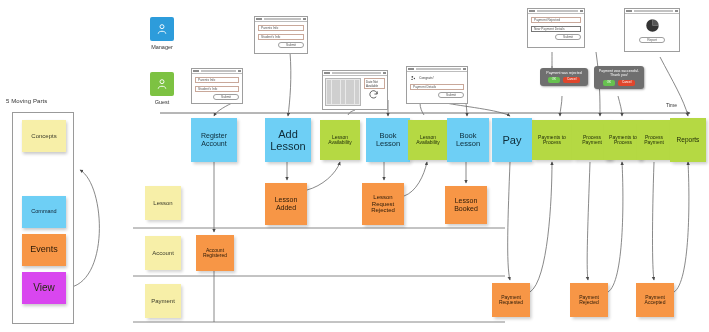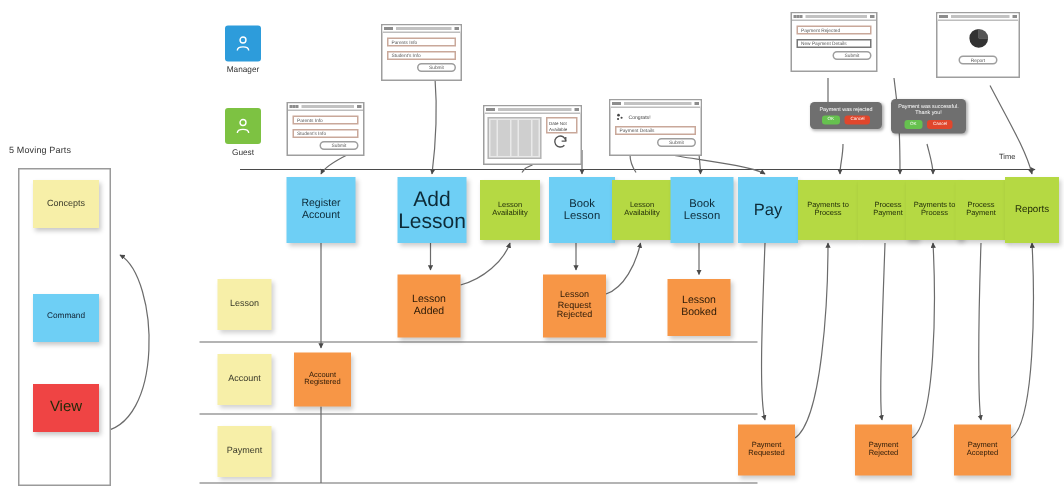--- a/index.html
+++ b/index.html
@@ -18,21 +18,21 @@
   .legend-box { position:absolute; left:12px; top:112px; width:62px; height:212px;
                 border:1px solid #9a9a9a; background:#fff; }
   .lg-card { position:absolute; left:22px; width:44px; height:32px;
              display:flex; align-items:center; justify-content:center;
              text-align:center; line-height:1.05;
              box-shadow: 1px 2px 3px rgba(0,0,0,.22); }
   .lg-concepts { top:120px; background:#f7efa8; color:#3a3a2a; font-size:6px; }
   .lg-uiux     { top:158px; background:#f2f2f2; color:#222; font-size:10px; }
   .lg-command  { top:196px; background:#6ecff5; color:#123; font-size:5.5px; }
   .lg-events   { top:234px; background:#f79646; color:#2b1a08; font-size:9px; }
-  .lg-view     { top:256px; background:#ef4444; color:#1f2a08; font-size:10px; }
+  .lg-view     { top:272px; background:#d946ef; color:#1f2a08; font-size:10px; }
 
   
   .persona { position:absolute; width:24px; height:24px; border-radius:2px;
              display:flex; align-items:center; justify-content:center; }
   .persona svg { width:14px; height:14px; }
   .persona-label { position:absolute; font-size:5.5px; color:#333; text-align:center; width:40px; }
 
   
   .wf { position:absolute; background:#fff; border:1px solid #9e9e9e; }
   .wf-bar { height:5px; border-bottom:1px solid #bdbdbd; background:#fff;
@@ -145,20 +145,21 @@
       <path d="M654,162 C652,220 652,268 654,280" marker-end="url(#ah)"></path>
 
       <path d="M674,292 C690,282 690,200 688,162" marker-end="url(#ah)"></path>
     </g>
   </svg>
 
   <div class="legend-title">5 Moving Parts</div>
   <div class="legend-box"></div>
   <div class="lg-card lg-concepts">Concepts</div>
   <div class="lg-card lg-command">Command</div>
+  <div class="lg-card lg-events">Events</div>
   <div class="lg-card lg-view">View</div>
 
   <div class="persona" style="left:150px; top:17px; background:#2d9cdb;">
     <svg viewBox="0 0 24 24" fill="none" stroke="#fff" stroke-width="1.6">
       <circle cx="12" cy="8" r="3.4"></circle>
         <path d="M5.5 20 C5.5 14.5 18.5 14.5 18.5 20"></path>
     </svg>
   </div>
   <div class="persona-label" style="left:142px; top:44px;">Manager</div>
 
@@ -343,21 +344,21 @@
     <div class="toast-btns">
       <span class="btn-ok">OK</span>
       <span class="btn-cancel">Cancel</span>
     </div>
   </div>
 
   <div class="time-label" style="left:666px; top:102px;">Time</div>
 
   <div id="story-cards-layer">
       <div class="card c-blue" style="left: 191px; top: 118px; width: 46px; height: 44px; font-size: 7px;">Register Account</div>
-      <div class="card c-blue" style="left: 265px; top: 118px; width: 46px; height: 44px; font-size: 14px;">Add Lesson</div>
+      <div class="card c-blue" style="left: 265px; top: 118px; width: 46px; height: 44px; font-size: 11px;">Add Lesson</div>
       <div class="card c-green" style="left: 320px; top: 120px; width: 40px; height: 40px; font-size: 5px;">Lesson Availability</div>
       <div class="card c-blue" style="left: 366px; top: 118px; width: 44px; height: 44px; font-size: 7.5px;">Book Lesson</div>
       <div class="card c-green" style="left: 408px; top: 120px; width: 40px; height: 40px; font-size: 5px;">Lesson Availability</div>
       <div class="card c-blue" style="left: 447px; top: 118px; width: 42px; height: 44px; font-size: 7.5px;">Book Lesson</div>
       <div class="card c-blue" style="left: 492px; top: 118px; width: 40px; height: 44px; font-size: 11px;">Pay</div>
       <div class="card c-green" style="left: 532px; top: 120px; width: 40px; height: 40px; font-size: 5px;">Payments to Process</div>
       <div class="card c-green" style="left: 572px; top: 120px; width: 40px; height: 40px; font-size: 5px;">Process Payment</div>
       <div class="card c-green" style="left: 604px; top: 120px; width: 38px; height: 40px; font-size: 5px;">Payments to Process</div>
       <div class="card c-green" style="left: 637px; top: 120px; width: 34px; height: 40px; font-size: 5px;">Process Payment</div>
       <div class="card c-green" style="left: 670px; top: 118px; width: 36px; height: 44px; font-size: 6.5px;">Reports</div>

